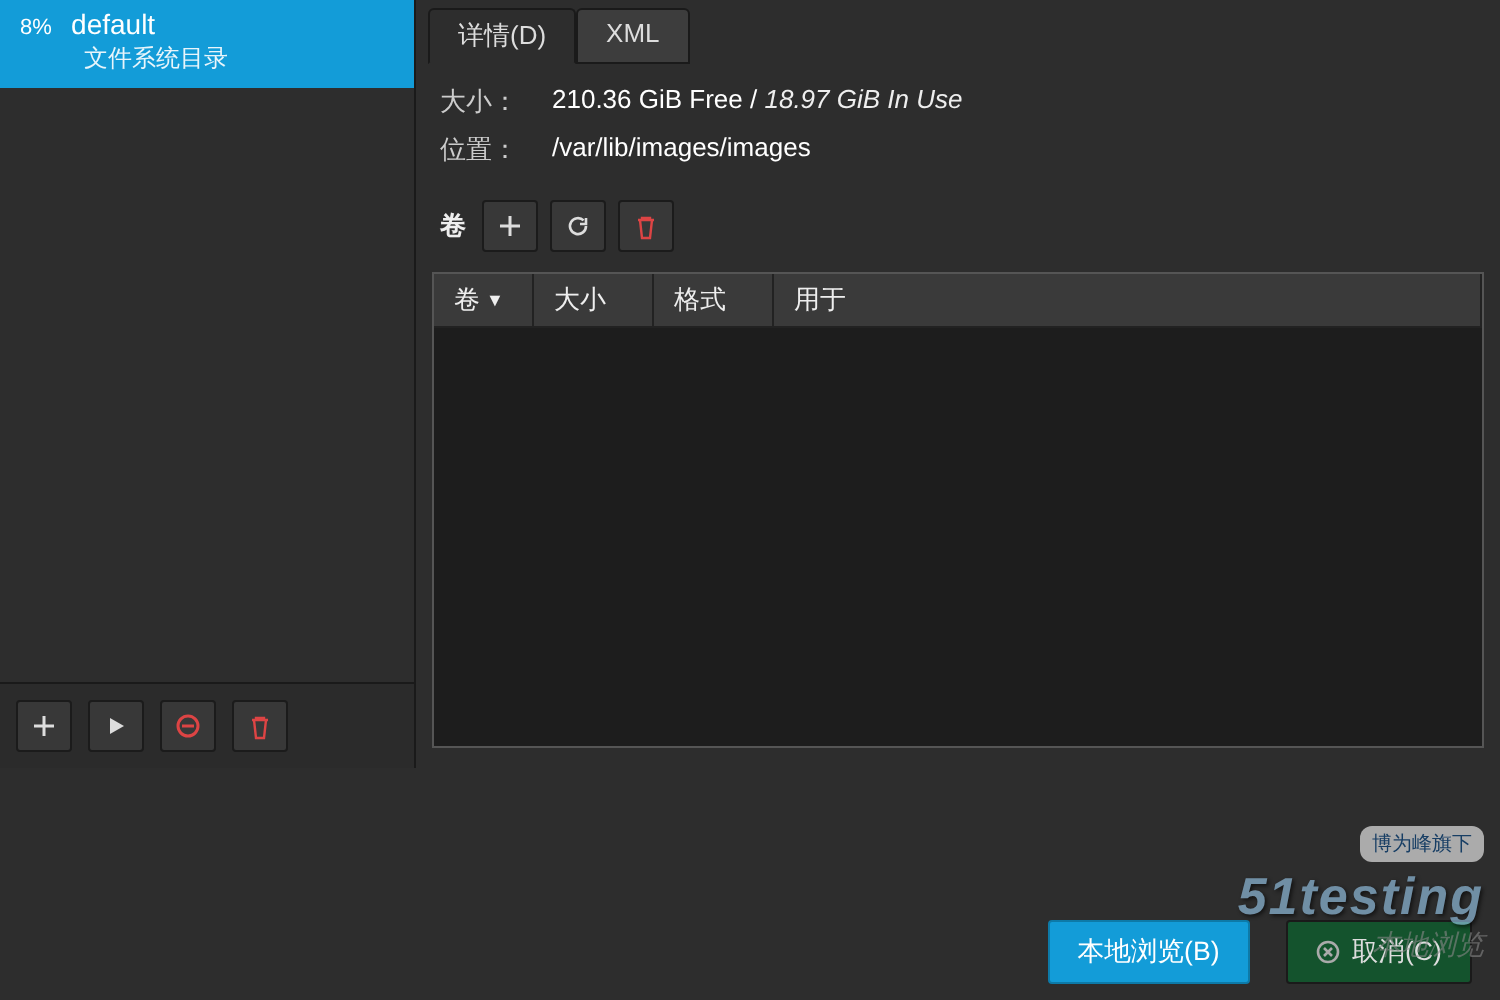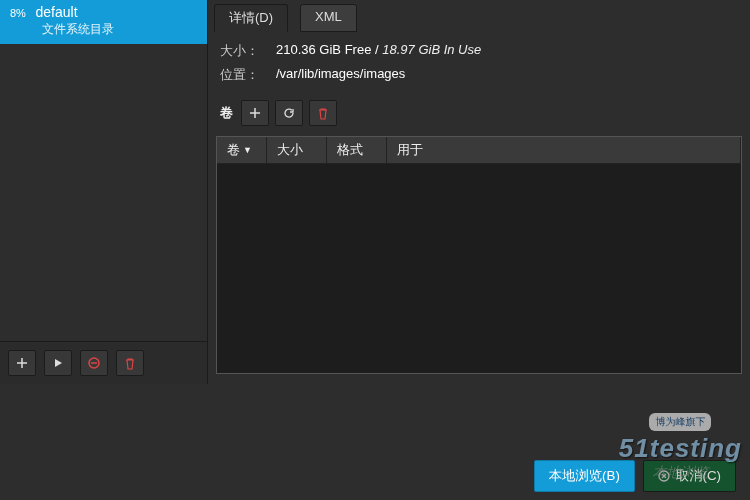--- a/index.html
+++ b/index.html
@@ -37,21 +37,21 @@
 }
 .btn {
   background: #383838; border: 1px solid #1b1b1b;
   color: #ddd; height: 26px; min-width: 28px;
   display: inline-flex; align-items: center; justify-content: center;
   cursor: pointer; font-size: 13px; border-radius: 2px;
 }
 .btn.red svg { stroke: #d44; }
 .btn.red-text { color: #d44; }
 .main { flex: 1; display: flex; flex-direction: column; padding: 4px 6px 8px 6px; }
-.tabs { display: flex; gap: 12px; margin-bottom: 10px; }
+.tabs { display: flex; gap: 0; margin-bottom: 10px; }
 .tab {
   background: #3d3d3d; border: 1px solid #1a1a1a;
   padding: 4px 14px; cursor: pointer; color: #ddd;
   border-radius: 3px 3px 0 0;
 }
 .tab.active { background: #2d2d2d; border-bottom: 1px solid #2d2d2d; }
 .info-row { display: flex; margin-bottom: 6px; padding-left: 6px; }
 .info-label { width: 56px; color: #ccc; }
 .info-value { color: #fff; }
 .info-value em { font-style: italic; color: #eee; }
@@ -73,36 +73,36 @@
   padding: 4px 10px; border-right: 1px solid #222;
   font-size: 13px; color: #eee;
 }
 .th.c1 { width: 50px; display: flex; align-items: center; gap: 2px; }
 .th.c2 { width: 60px; }
 .th.c3 { width: 60px; }
 .th.c4 { flex: 1; }
 .tbody { flex: 1; background: #1d1d1d; }
 .footer {
   position: absolute; bottom: 8px; right: 14px;
-  display: flex; gap: 8px; align-items: flex-start;
+  display: flex; gap: 18px; align-items: flex-start;
 }
 .btn-primary {
   background: #139cd8; color: #fff; border: 1px solid #0d7aa8;
   padding: 6px 14px; cursor: pointer; border-radius: 2px;
   display: inline-flex; align-items: center; gap: 6px;
 }
 .btn-secondary {
   background: #14532d; color: #ddd; border: 1px solid #1a1a1a;
   padding: 6px 14px; cursor: pointer; border-radius: 2px;
   display: inline-flex; align-items: center; gap: 6px;
 }
 .watermark {
   position: absolute; right: 8px; bottom: 18px;
   pointer-events: none; opacity: 0.6;
-  text-align: center;
+  text-align: right;
 }
 .wm-tag {
   background: #fff; color: #0a4a8a; font-size: 10px;
   padding: 2px 6px; border-radius: 6px; display: inline-block;
   margin-bottom: 2px;
 }
 .wm-main {
   font-size: 26px; font-style: italic; font-weight: bold;
   color: #9ed0f5; letter-spacing: 1px;
   text-shadow: 1px 1px 2px #000;

